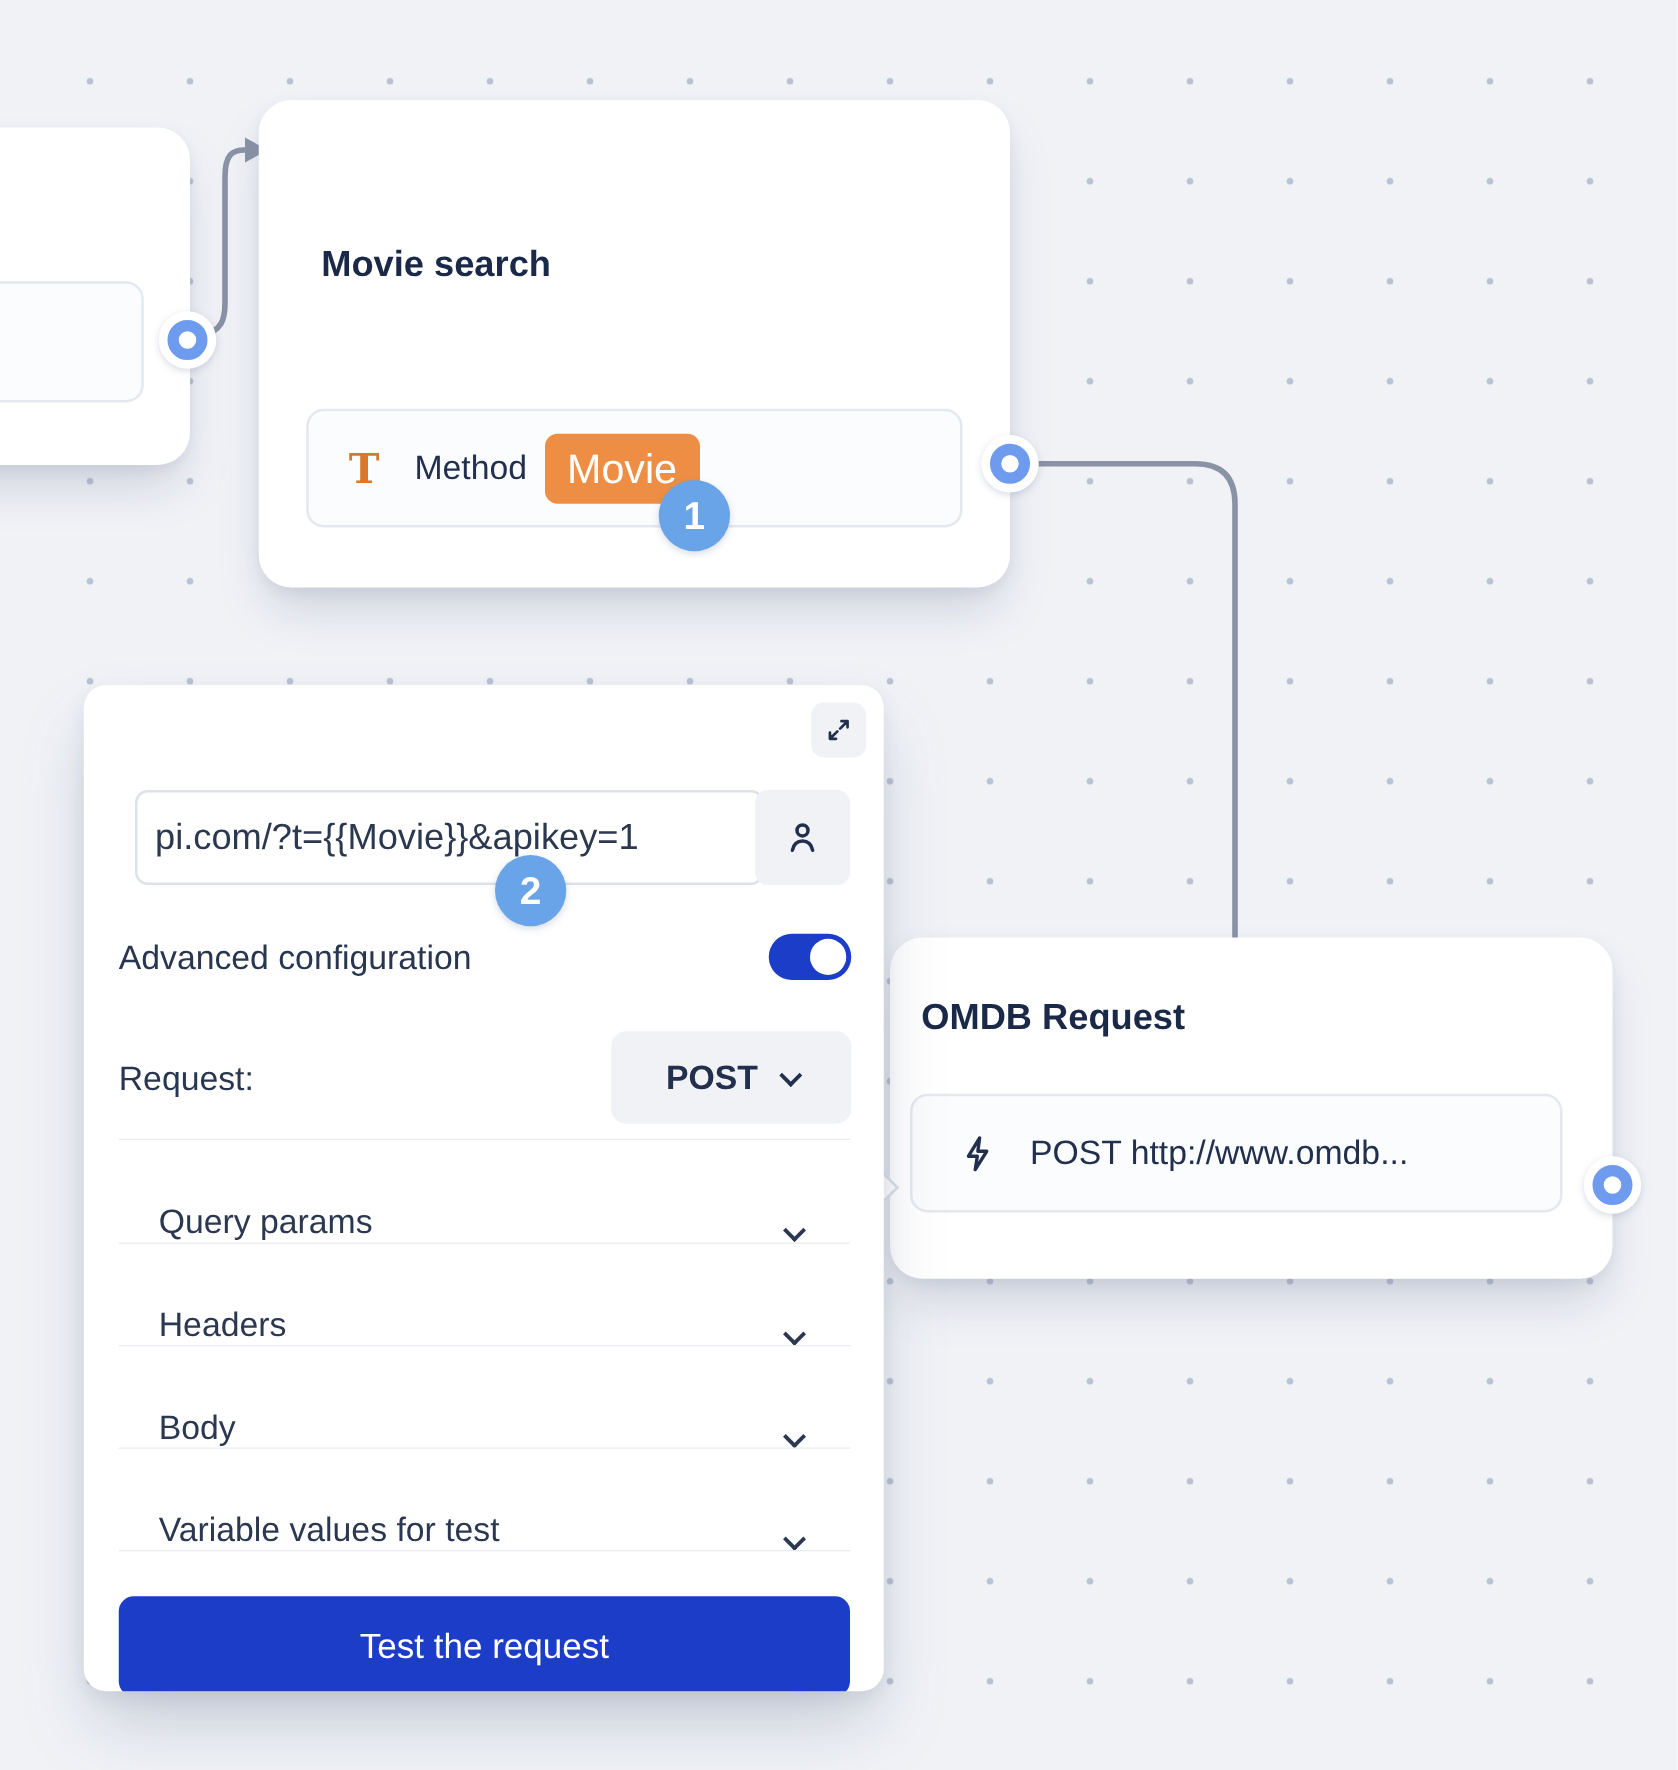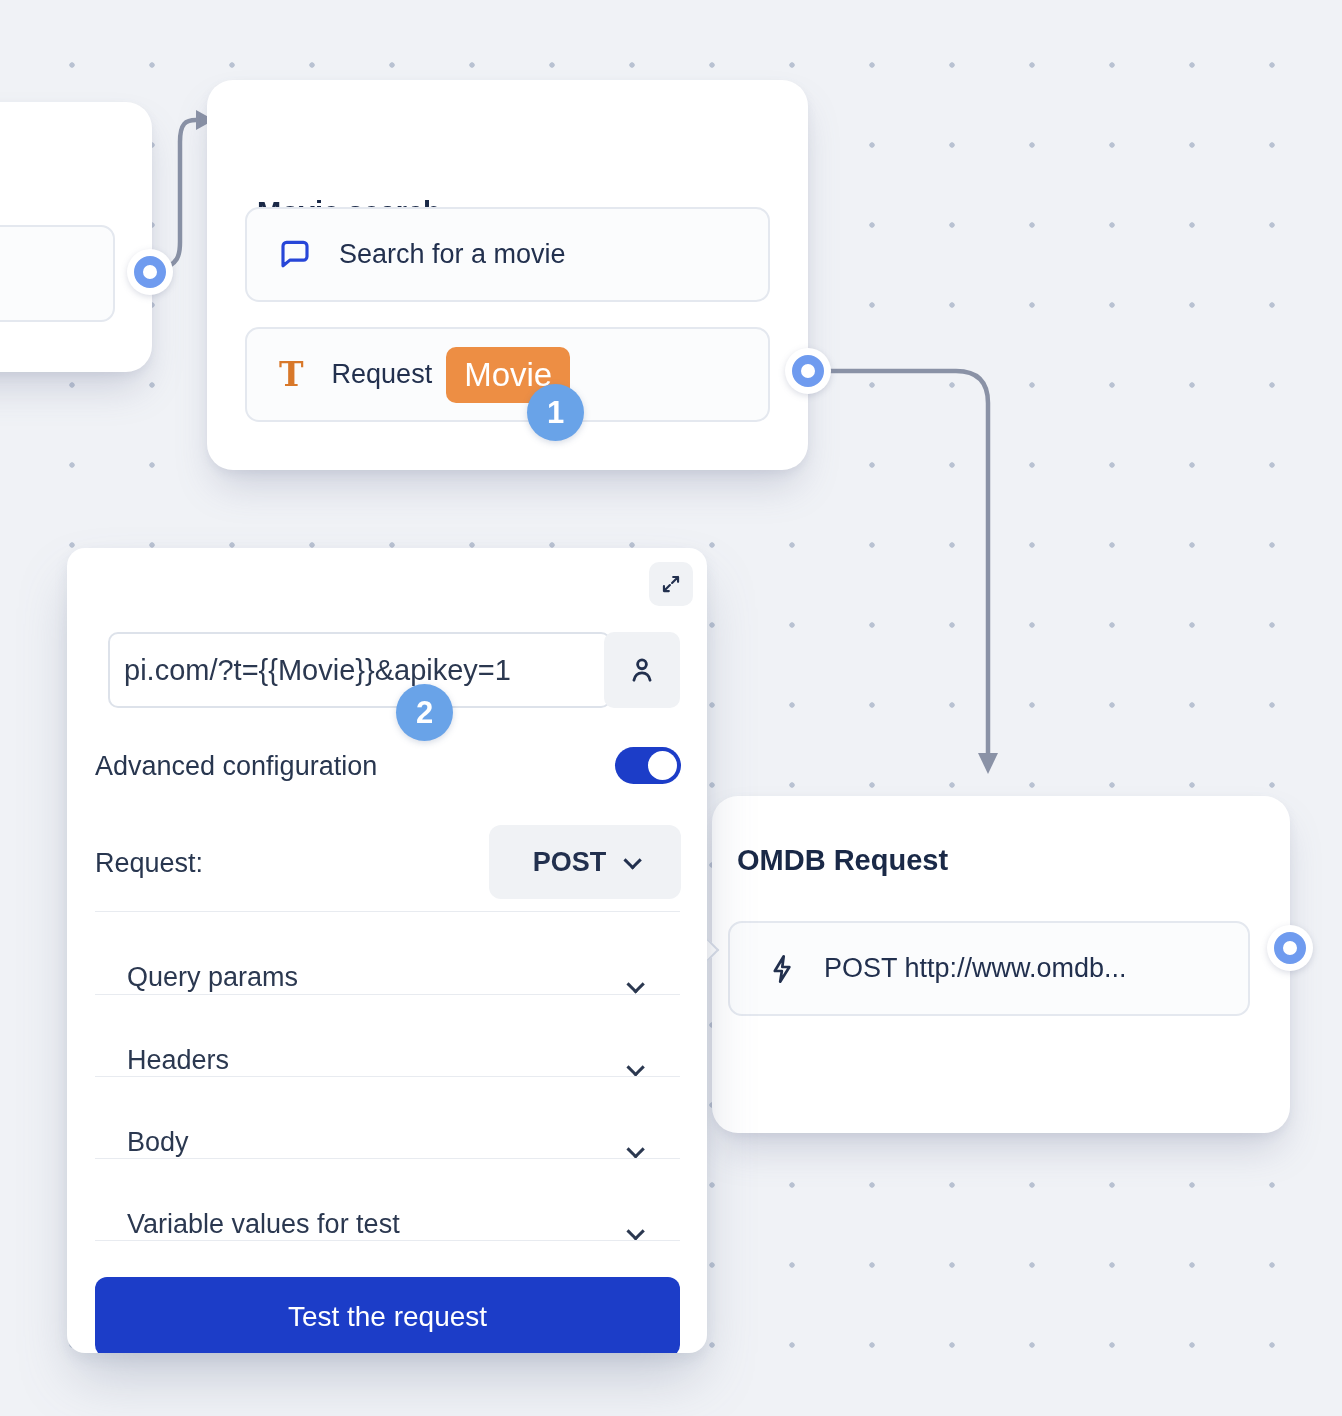--- a/index.html
+++ b/index.html
@@ -113,41 +113,33 @@
   <div class="card" style="left:-120px; top:102px; width:272px; height:270px;">
     <div class="node-row" style="left:0px; top:123px; width:235px; height:97px; border-radius:0 14px 14px 0;"></div>
   </div>
   <div class="port" style="left:127px; top:249px;">
     <div class="port-donut"></div>
   </div>
 
   <div class="card" style="left:207px; top:80px; width:601px; height:390px;">
     <div class="node-title" style="position:absolute; left:50px; top:116px;">Movie search</div>
 
-    <div class="node-row" style="left:38px; top:127px; width:525px; height:95px; padding-left:30px;">
-      <span style="margin-right:26px;">
-        <svg class="icon-svg" width="36" height="36" viewBox="0 0 24 24" fill="none" stroke="#2746d8" stroke-width="2.1" stroke-linejoin="round">
-          <path d="M4 6a2.4 2.4 0 0 1 2.4-2.4h11.2A2.4 2.4 0 0 1 20 6v7a2.4 2.4 0 0 1-2.4 2.4H8.6L4 19.2z"></path>
-        </svg>
-      </span>
-      <span class="row-label">Search for a movie</span>
-    </div>
 
     <div class="node-row" style="left:38px; top:247px; width:525px; height:95px; padding-left:32px;">
       <span class="tglyph" style="margin-right:28px;">T</span>
-      <span class="row-label">Request</span>
+      <span class="row-label">Method</span>
       <span class="chip">Movie</span>
     </div>
   </div>
   <div class="num-badge" style="left:527px; top:384px;">1</div>
   <div class="port" style="left:785px; top:348px;">
     <div class="port-donut"></div>
   </div>
 
-  <div class="card" style="left:712px; top:796px; width:578px; height:337px;">
+  <div class="card" style="left:712px; top:750px; width:578px; height:273px;">
     <div class="node-title" style="position:absolute; left:25px; top:48px;">OMDB Request</div>
     <div class="node-row" style="left:16px; top:125px; width:522px; height:95px; padding-left:36px;">
       <span style="margin-right:24px;">
         <svg class="icon-svg" width="34" height="34" viewBox="0 0 24 24" fill="none" stroke="#22304e" stroke-width="1.9" stroke-linejoin="round">
           <path d="M12.5 3 6.2 13.4h5l-1.2 7.6 6.5-10.4h-5z"></path>
         </svg>
       </span>
       <span class="row-label">POST http://www.omdb...</span>
     </div>
   </div>

